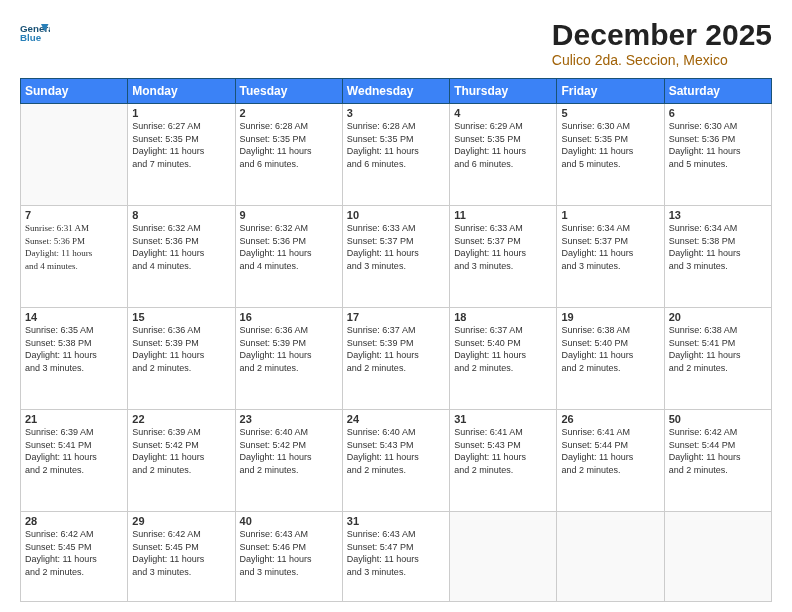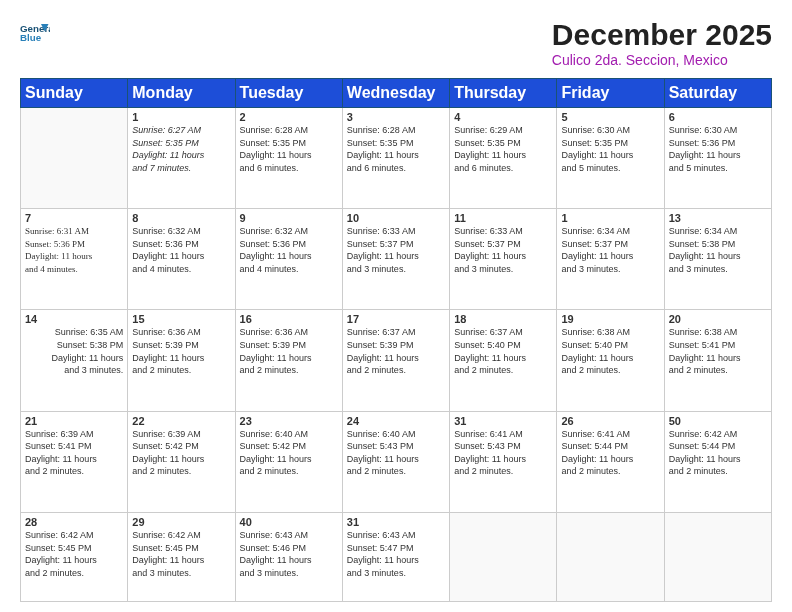--- a/index.html
+++ b/index.html
@@ -35,31 +35,31 @@
     .title-block {
       text-align: left;
     }
     .month-title {
       font-size: 30px;
       font-weight: bold;
       color: #222;
     }
     .location {
       font-size: 14px;
-      color: #a21caf;
+      color: #a16207;
     }
     .calendar {
       width: 100%;
       border-collapse: collapse;
       flex: 1;
     }
     .calendar th {
-      background: #1d4ed8;
+      background: #3b82f6;
       color: #fff;
-      font-size: 16px;
+      font-size: 12px;
       font-weight: bold;
       padding: 5px 4px;
       text-align: left;
       border: 1px solid #1a5276;
       margin-left: 36px;
     }
     .calendar td {
       border: 1px solid #ccc;
       vertical-align: top;
       padding: 3px 4px;
@@ -114,21 +114,21 @@
           <th>Thursday</th>
           <th>Friday</th>
           <th>Saturday</th>
         </tr>
     </thead>
     <tbody id="calendar-body">
         <tr>
           <td class="empty-cell"></td>
           <td>
             <span class="day-num">1</span>
-            <div class="day-info" style="white-space: pre-line; font-style: italic;">Sunrise: 6:27 AM
+            <div class="day-info" style="white-space: pre-line;">Sunrise: 6:27 AM
 Sunset: 5:35 PM
 Daylight: 11 hours
 and 7 minutes.</div>
           </td>
           <td>
             <span class="day-num">2</span>
             <div class="day-info" style="white-space: pre-line;">Sunrise: 6:28 AM
 Sunset: 5:35 PM
 Daylight: 11 hours
 and 6 minutes.</div>
@@ -209,21 +209,21 @@
             <span class="day-num">13</span>
             <div class="day-info" style="white-space: pre-line;">Sunrise: 6:34 AM
 Sunset: 5:38 PM
 Daylight: 11 hours
 and 3 minutes.</div>
           </td>
         </tr>
         <tr>
           <td>
             <span class="day-num">14</span>
-            <div class="day-info" style="white-space: pre-line; text-align: right;">Sunrise: 6:35 AM
+            <div class="day-info" style="white-space: pre-line;">Sunrise: 6:35 AM
 Sunset: 5:38 PM
 Daylight: 11 hours
 and 3 minutes.</div>
           </td>
           <td>
             <span class="day-num">15</span>
             <div class="day-info" style="white-space: pre-line;">Sunrise: 6:36 AM
 Sunset: 5:39 PM
 Daylight: 11 hours
 and 2 minutes.</div>

